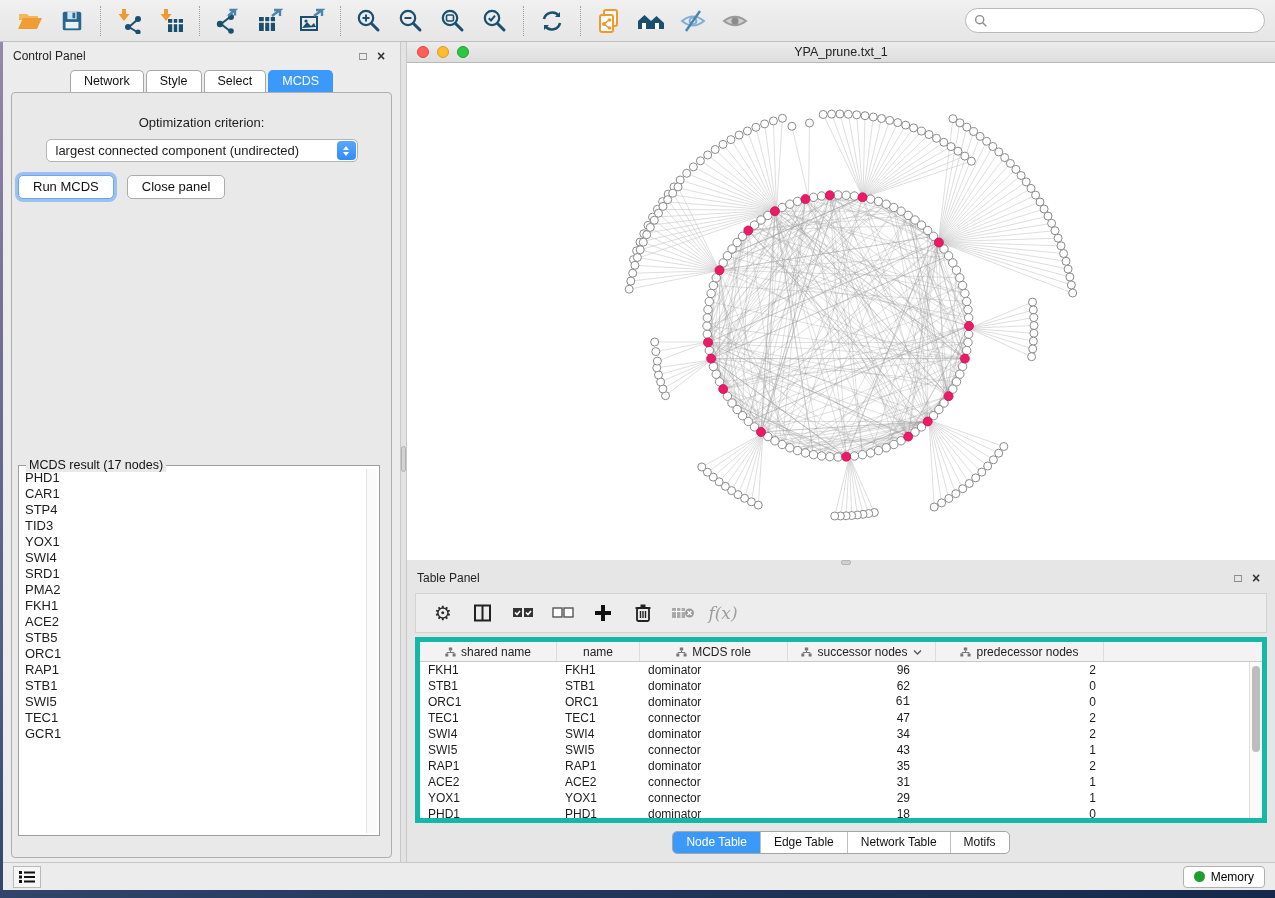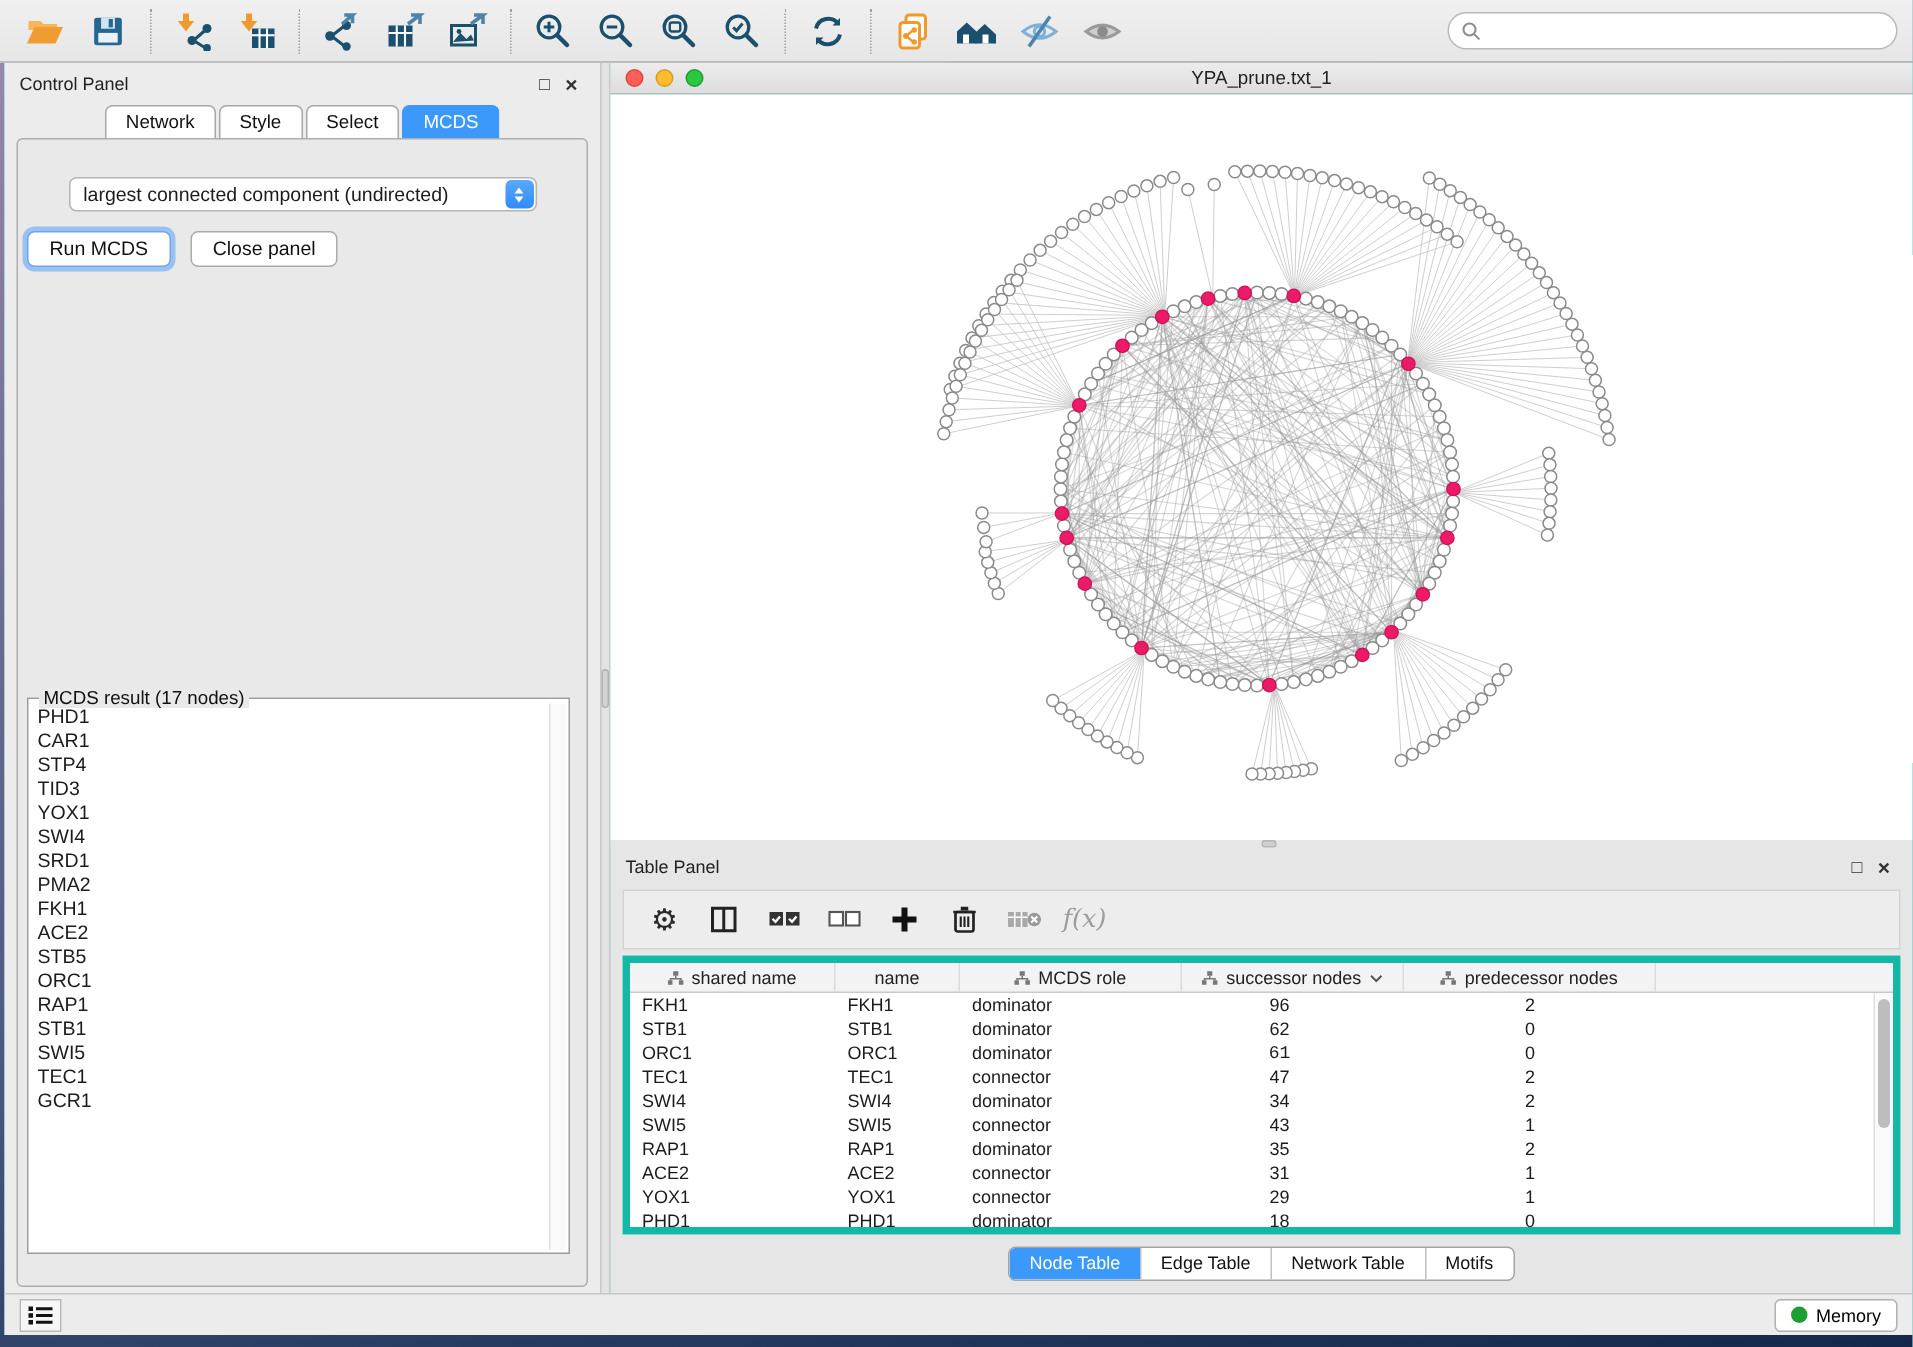--- a/index.html
+++ b/index.html
@@ -15,21 +15,21 @@
     display:flex; align-items:center; padding:0 10px; gap:2px;
   }
   .tbtn { width:40px; height:34px; border:none; background:transparent; display:flex; align-items:center; justify-content:center; cursor:pointer; }
   .tsep { width:1px; height:30px; border-left:1px dotted #9f9f9f; margin:0 6px; }
   .searchbox {
     margin-left:auto; width:300px; height:25px; background:#fff; border:1px solid #b9b9b9;
     border-radius:13px; display:flex; align-items:center; padding:0 8px; gap:5px;
   }
   .searchbox input { border:none; outline:none; flex:1; font-size:12px; background:transparent; }
   
-  .content { position:absolute; left:3px; top:42px; right:0; bottom:8px; background:#5eead4; display:flex; flex-direction:column; }
+  .content { position:absolute; left:3px; top:42px; right:0; bottom:8px; background:#c2410c; display:flex; flex-direction:column; }
   .mainrow { flex:1; display:flex; min-height:0; }
   
   .cpanel { width:397px; background:#ececec; display:flex; flex-direction:column; padding:0 0 4px 0; }
   .phead { height:24px; display:flex; align-items:center; padding:4px 10px 0 10px; font-size:12px; color:#222; }
   .phead .sp { flex:1; }
   .wbtn { border:none; background:none; font-size:12px; color:#333; width:18px; cursor:pointer; line-height:12px; }
   .wbtn.x { font-weight:bold; font-size:14px; }
   .tabstrip { display:flex; justify-content:center; margin-top:4px; position:relative; z-index:2; }
   .tab {
     background:#fff; border:1px solid #a7a7a7; border-bottom:none; padding:3px 13px 4px 13px;
@@ -80,21 +80,21 @@
   }
   .ttbtn { border:none; background:none; width:30px; height:30px; display:flex; align-items:center; justify-content:center; cursor:pointer; }
   .gear { font-size:20px; color:#2b2b2b; font-family:"DejaVu Sans", sans-serif; }
   .fx { font-family:"DejaVu Serif", serif; font-style:italic; font-size:17px; color:#9d9d9d; }
   .tablewrap { margin:4px 8px 0 8px; flex:0 0 186px; background:#fff; border:5px solid #14b8a6; position:relative; overflow:hidden; }
   .thead { display:flex; height:20px; background:#f3f3f3; border-bottom:1px solid #c9c9c9; }
   .th { display:flex; align-items:center; justify-content:center; gap:5px; font-size:12px; color:#222; border-right:1px solid #dcdcdc; cursor:pointer; }
   .tbody { position:absolute; top:20px; left:0; right:13px; bottom:0; }
   .tr { display:flex; height:16px; align-items:center; cursor:pointer; }
   .td { font-size:12px; padding:0 8px; white-space:nowrap; overflow:hidden; }
-  .td.num { text-align:center; }
+  .td.num { text-align:right; }
   .tscroll { position:absolute; top:20px; right:0; bottom:0; width:13px; background:#fafafa; border-left:1px solid #e0e0e0; }
   .tthumb { position:absolute; top:4px; left:2px; width:8px; height:86px; background:#bdbdbd; border-radius:4px; }
   .ttabs { flex:1; display:flex; align-items:center; justify-content:center; }
   .seg { display:inline-flex; border:1px solid #a5a5a5; border-radius:5px; overflow:hidden; background:#fff; }
   .seg .s { padding:3px 13px 4px 13px; font-size:12px; border-left:1px solid #bfbfbf; cursor:pointer; color:#111; }
   .seg .s:first-child { border-left:none; }
   .seg .s.active { background:#3b99fc; color:#fff; }
   
   .statusbar { height:28px; border-top:1px solid #c6c6c6; background:#ececec; display:flex; align-items:center; padding:0 10px; }
   .listbtn { width:28px; height:22px; background:#f6f6f6; border:1px solid #b9b9b9; display:flex; align-items:center; justify-content:center; cursor:pointer; }
@@ -271,20 +271,21 @@
         <button class="wbtn">□</button>
         <button class="wbtn x">×</button>
       </div>
       <div class="tabstrip">
         <div class="tab">Network</div>
         <div class="tab">Style</div>
         <div class="tab">Select</div>
         <div class="tab active">MCDS</div>
       </div>
       <div class="cpbox">
+        <div class="optlabel">Optimization criterion:</div>
         <div class="dropdown">
           <span>largest connected component (undirected)</span>
           <span class="dd-step">
               <i class="up"></i>
               <i class="dn"></i>
             </span>
         </div>
         <div class="btnrow">
           <button class="pbtn focus">Run MCDS</button>
           <button class="pbtn">Close panel</button>

